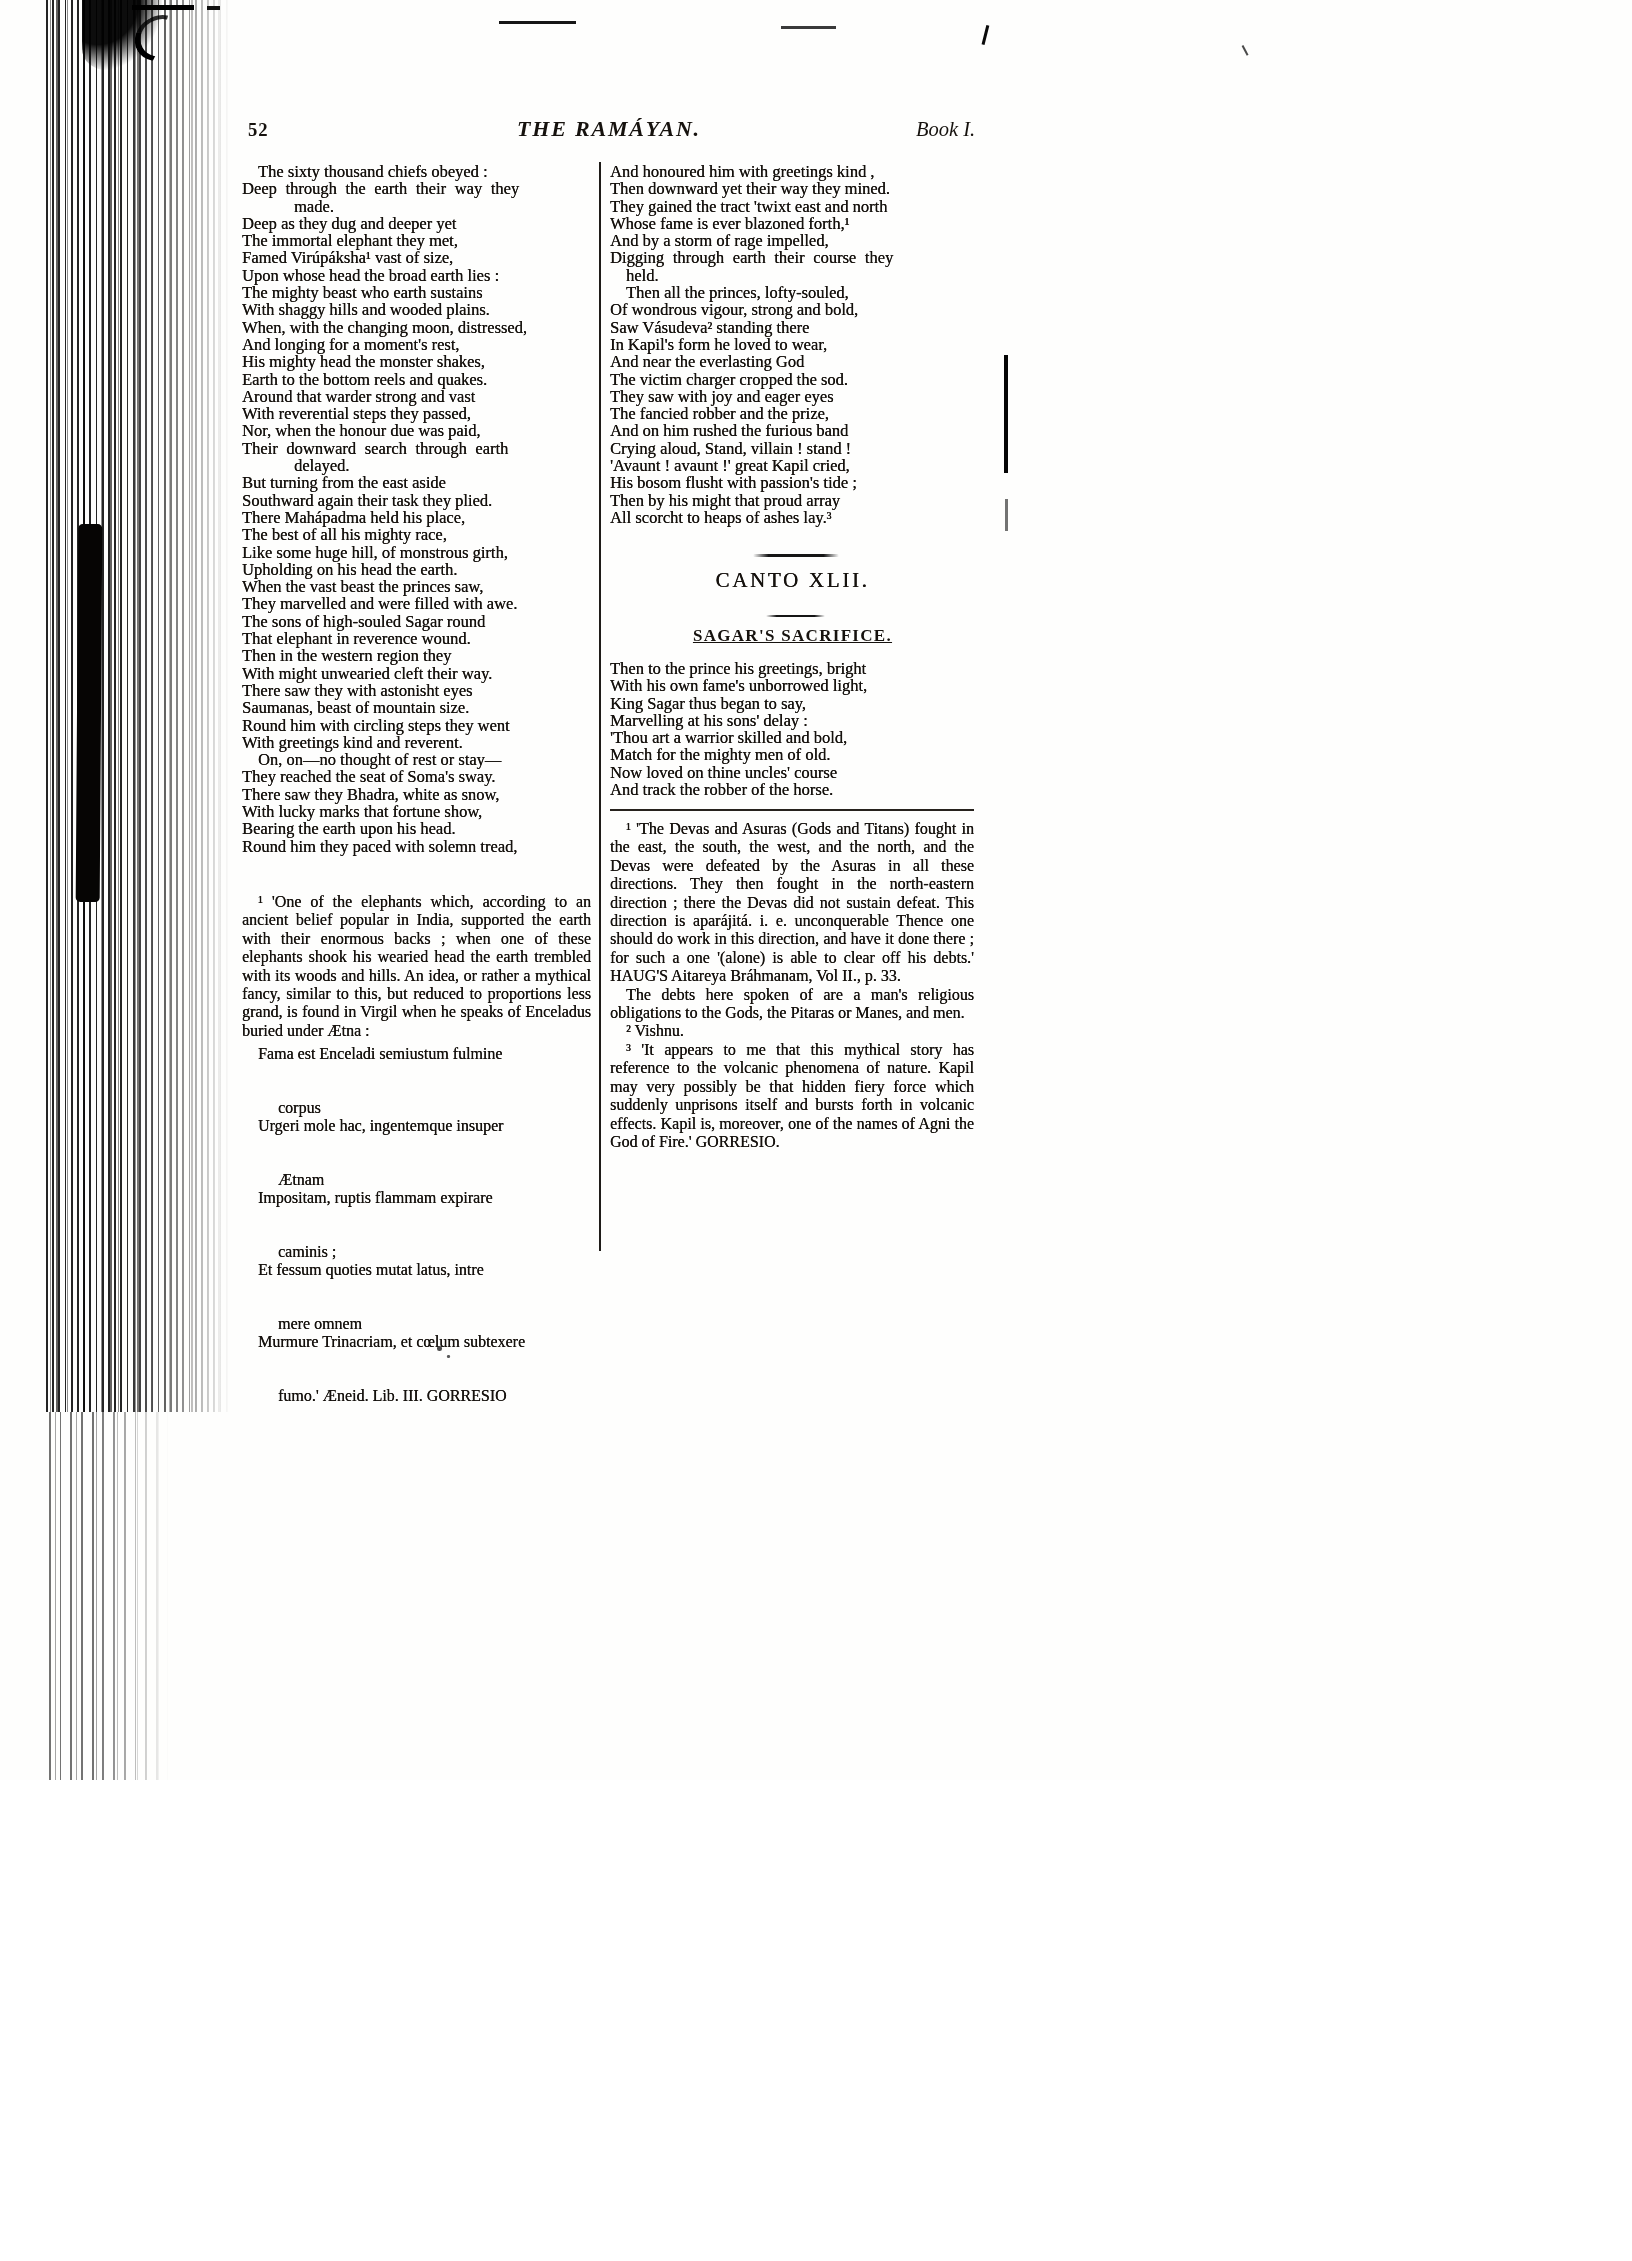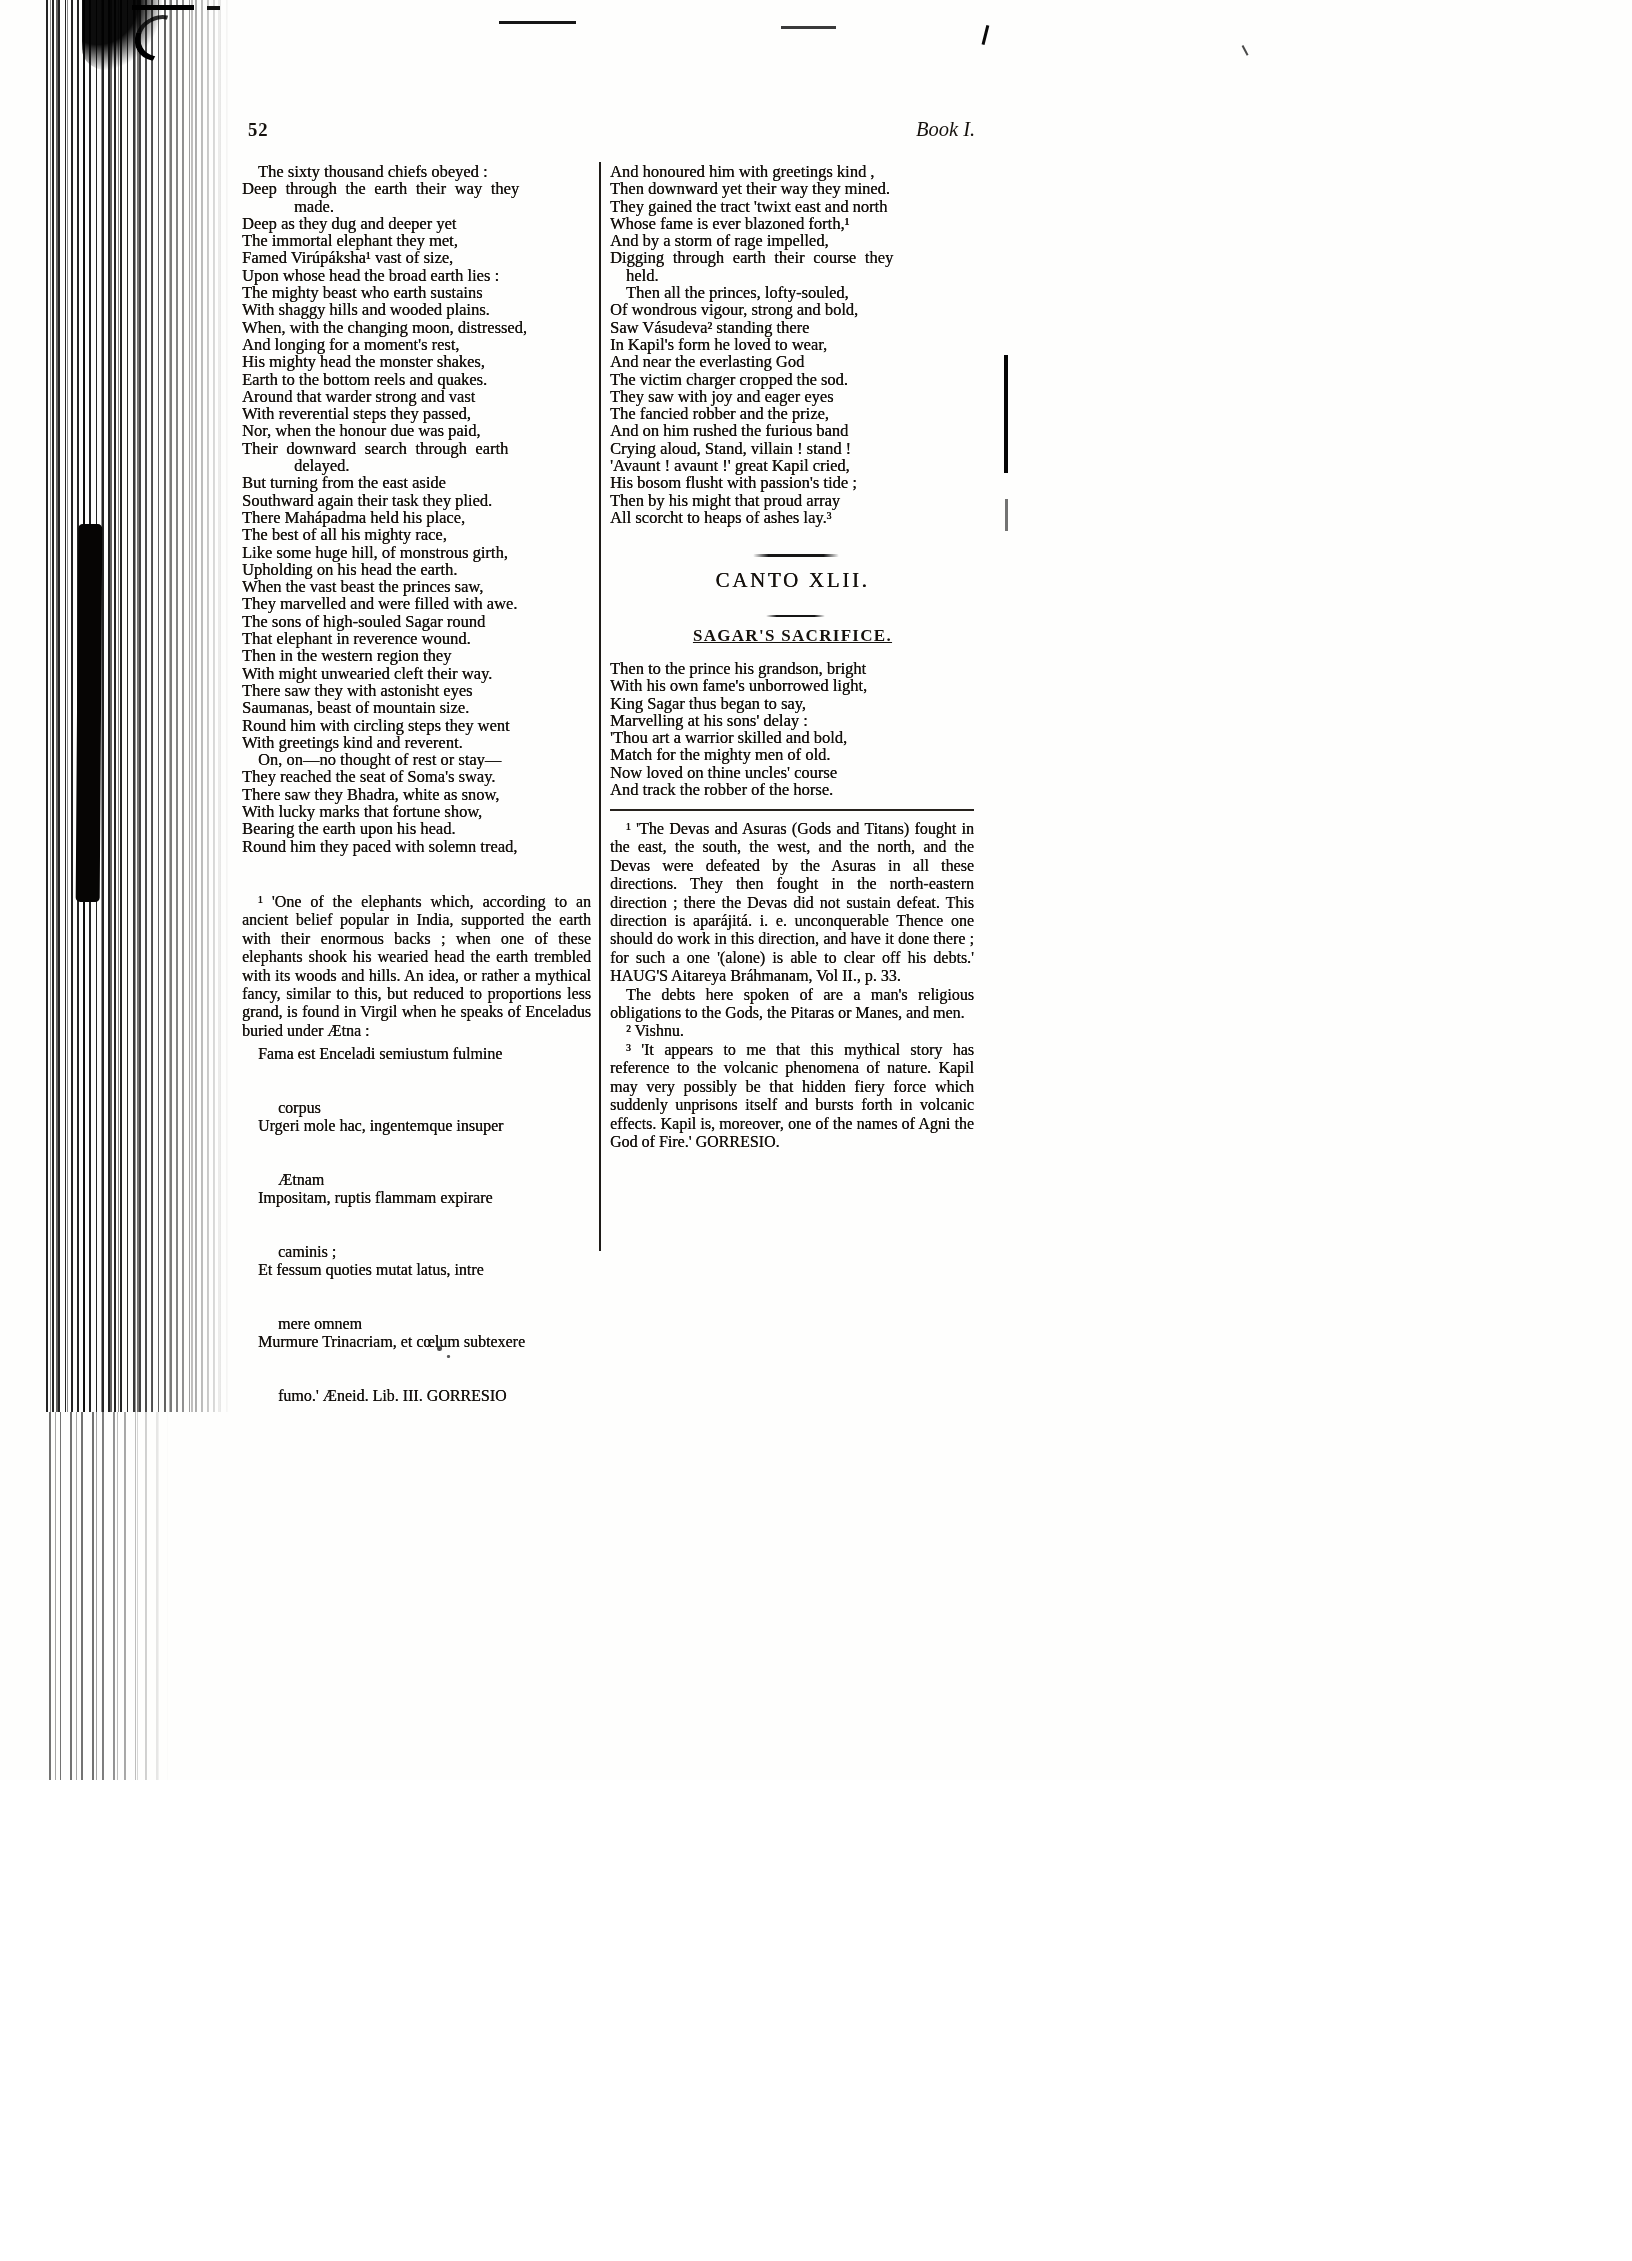--- a/index.html
+++ b/index.html
@@ -94,20 +94,21 @@
   <div class="art right-line"></div>
   <div class="art right-line2"></div>
   <div class="art bottom-line"></div>
   <div class="art bottom-left-blob"></div>
   <div class="art br-blob"></div>
   <div class="art br-blob-tail"></div>
   <div class="art dots"></div>
 
   <div class="header">
     <div class="pagenum">52</div>
+    <div class="runtitle">THE RAMÁYAN.</div>
     <div class="booklbl">Book I.</div>
   </div>
 
   <div class="divider"></div>
 
   <div class="col left-verse">
       <div class="ln i1">The sixty thousand chiefs obeyed :</div>
       <div class="ln sp">Deep through the earth their way they</div>
       <div class="ln i3">made.</div>
       <div class="ln">Deep as they dug and deeper yet</div>
@@ -190,21 +191,21 @@
       <div class="ln">Then by his might that proud array</div>
       <div class="ln">All scorcht to heaps of ashes lay.³</div>
     </div>
 
   <div class="orn-rule orn1"></div>
   <div class="canto-h">CANTO XLII.</div>
   <div class="orn-rule orn2"></div>
   <div class="canto-s">SAGAR'S SACRIFICE.</div>
 
   <div class="col right-verse2">
-      <div class="ln">Then to the prince his grandson, bright</div>
+      <div class="ln">Then to the prince his greetings, bright</div>
       <div class="ln">With his own fame's unborrowed light,</div>
       <div class="ln">King Sagar thus began to say,</div>
       <div class="ln">Marvelling at his sons' delay :</div>
       <div class="ln">'Thou art a warrior skilled and bold,</div>
       <div class="ln">Match for the mighty men of old.</div>
       <div class="ln">Now loved on thine uncles' course</div>
       <div class="ln">And track the robber of the horse.</div>
     </div>
 
   <div class="fn-rule"></div>

